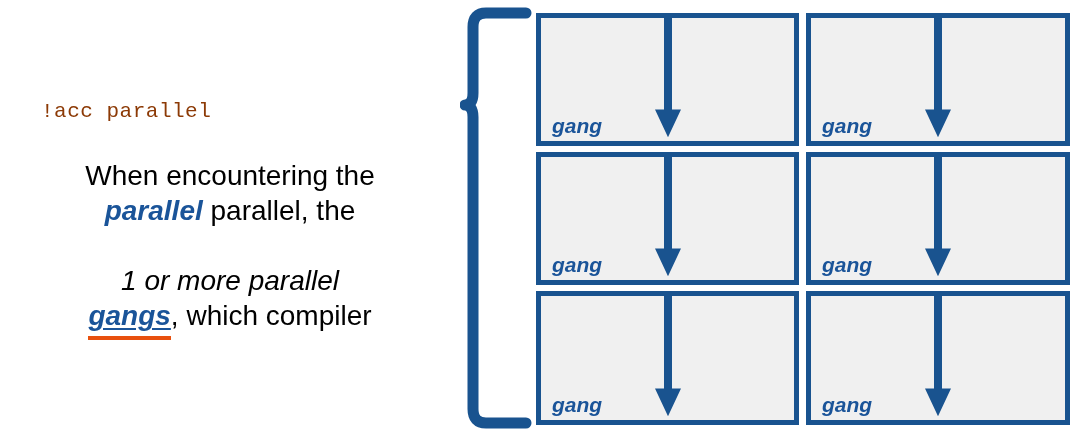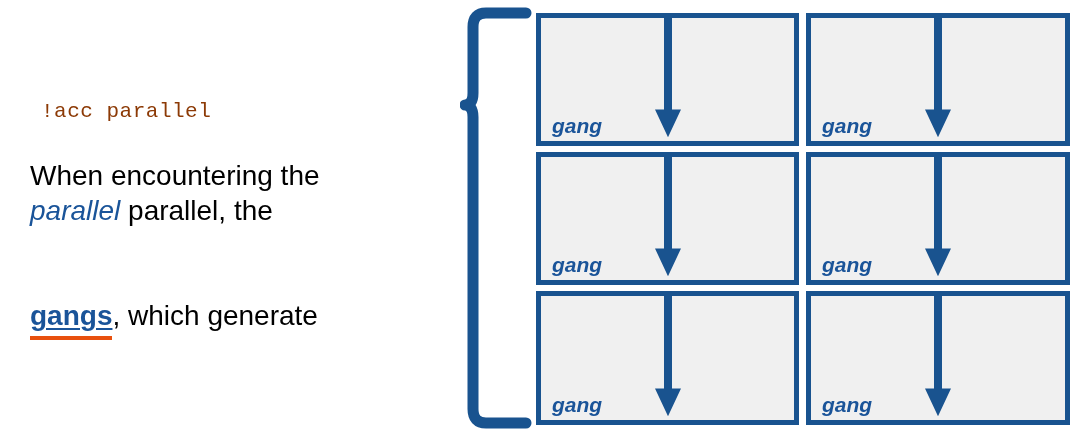--- a/index.html
+++ b/index.html
@@ -34,40 +34,41 @@
     color: #8C3A06;
     white-space: pre;
     margin-left: 29px;
   }
 
   .description {
     position: absolute;
     left: 30px;
     top: 158px;
     width: 400px;
-    text-align: left;
+    text-align: center;
     font-size: 28px;
     line-height: 35px;
     color: #000000;
   }
   .description .em-blue {
     color: #1A5499;
-    font-weight: normal;
+    font-weight: bold;
     font-style: italic;
   }
   .description .em-italic {
     font-style: italic;
   }
   .gangs-wrap {
     position: relative;
     display: inline-block;
   }
   .gangs-word {
     color: #1A5499;
     font-weight: bold;
+    font-style: italic;
     text-decoration: underline;
     text-decoration-thickness: 2px;
     text-underline-offset: 3px;
   }
   .gangs-underline {
     position: absolute;
     left: 0;
     right: 0;
     bottom: -7px;
     height: 4px;
@@ -130,22 +131,23 @@
 <div id="slide">
 
   <div class="directive-code">!acc parallel</div>
 
   <div class="description">
     <span>When encountering the</span>
     <br>
     <span class="em-blue">parallel</span><span> parallel, the</span>
     <br>
     <br>
-    <br>
-    <span class="gangs-wrap"><span class="gangs-word">gangs</span><span class="gangs-underline"></span></span><span>, which generate</span>
+    <span class="em-italic">1 or more parallel</span>
+    <br>
+    <span class="gangs-wrap"><span class="gangs-word">gangs</span><span class="gangs-underline"></span></span><span>, which compiler</span>
     <br>
   </div>
 
   <div class="brace">
     <svg width="72" height="424" viewBox="0 0 72 424" xmlns="http://www.w3.org/2000/svg">
       <path d="M 66 7 L 26 7 Q 13 7 13 21 L 13 87 Q 13 99 5 99 Q 13 99 13 111 L 13 403 Q 13 417 26 417 L 66 417" fill="none" stroke="#19538F" stroke-width="11" stroke-linecap="round" stroke-linejoin="round"></path>
     </svg>
   </div>
 
   <div class="gang-grid">

